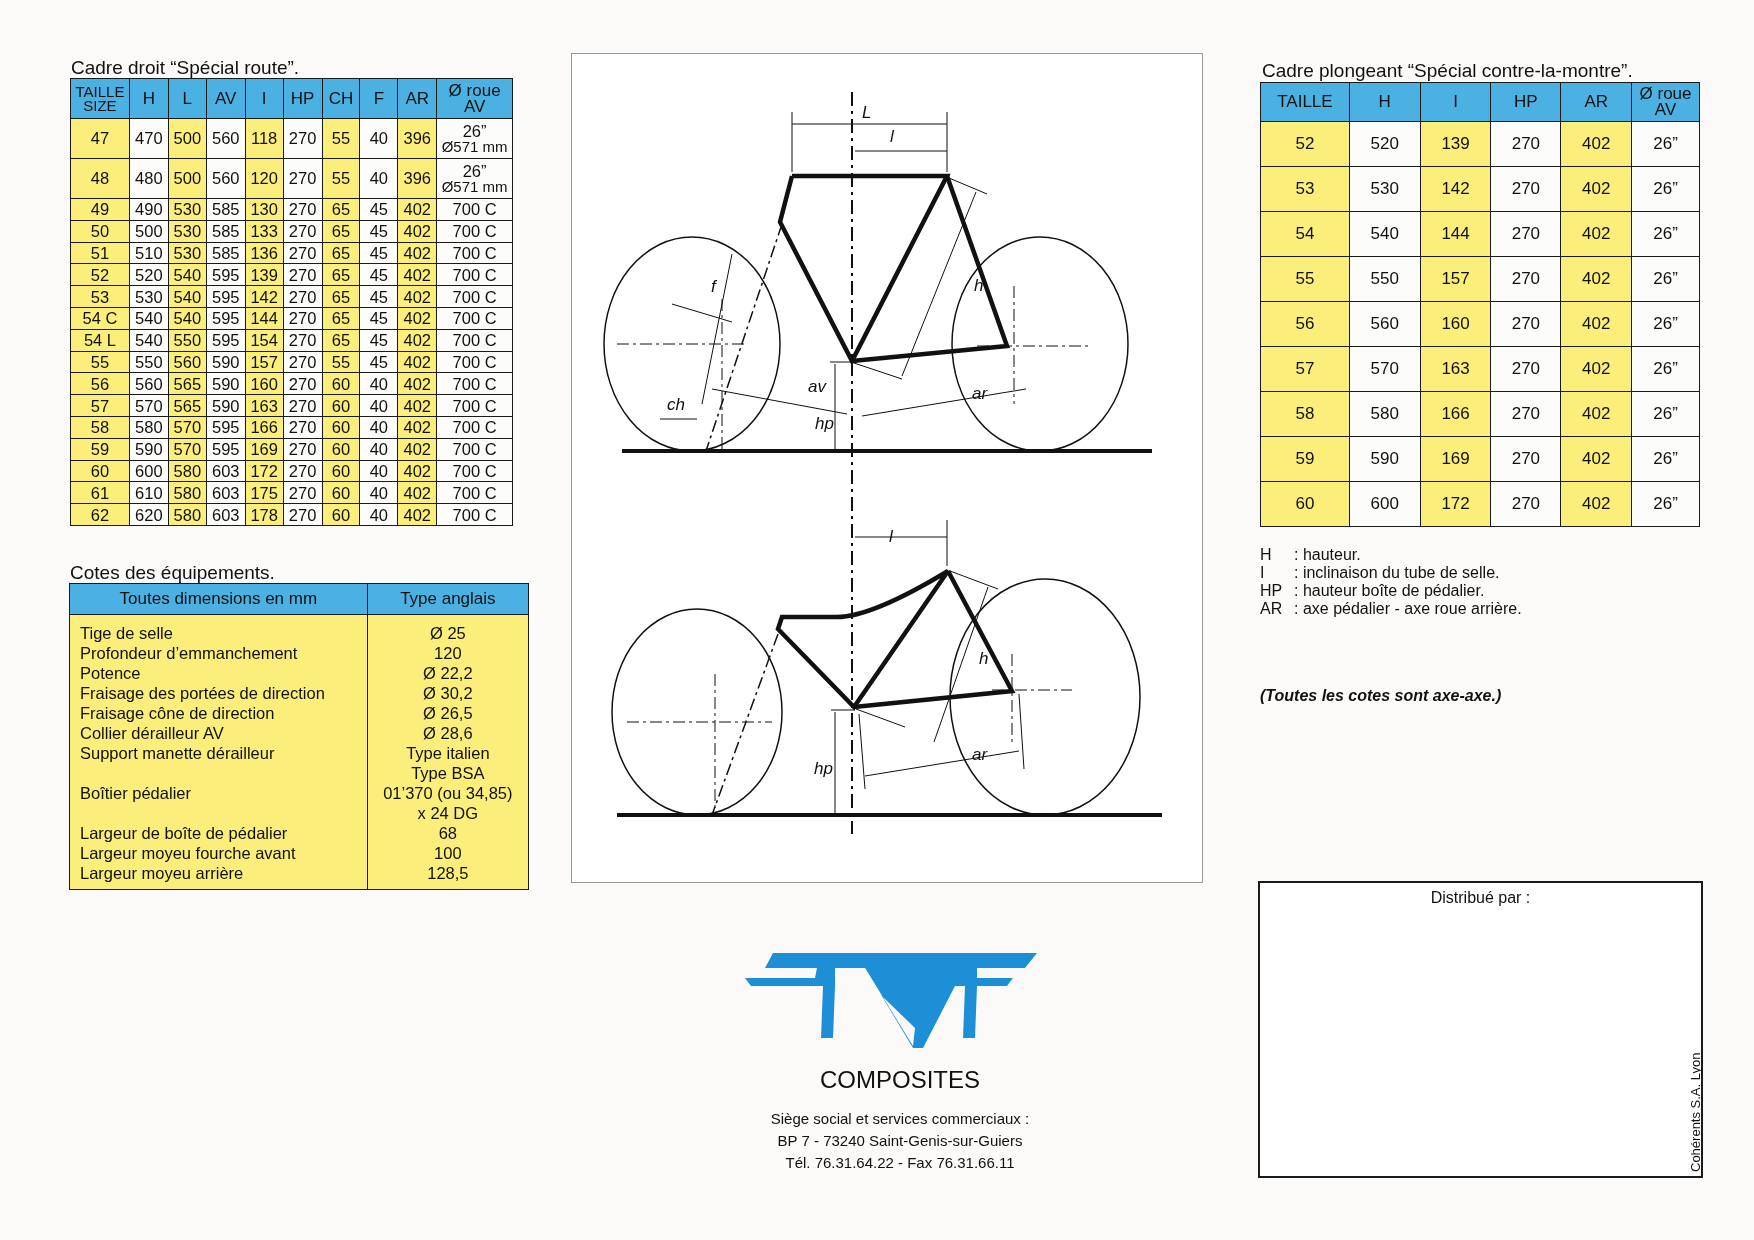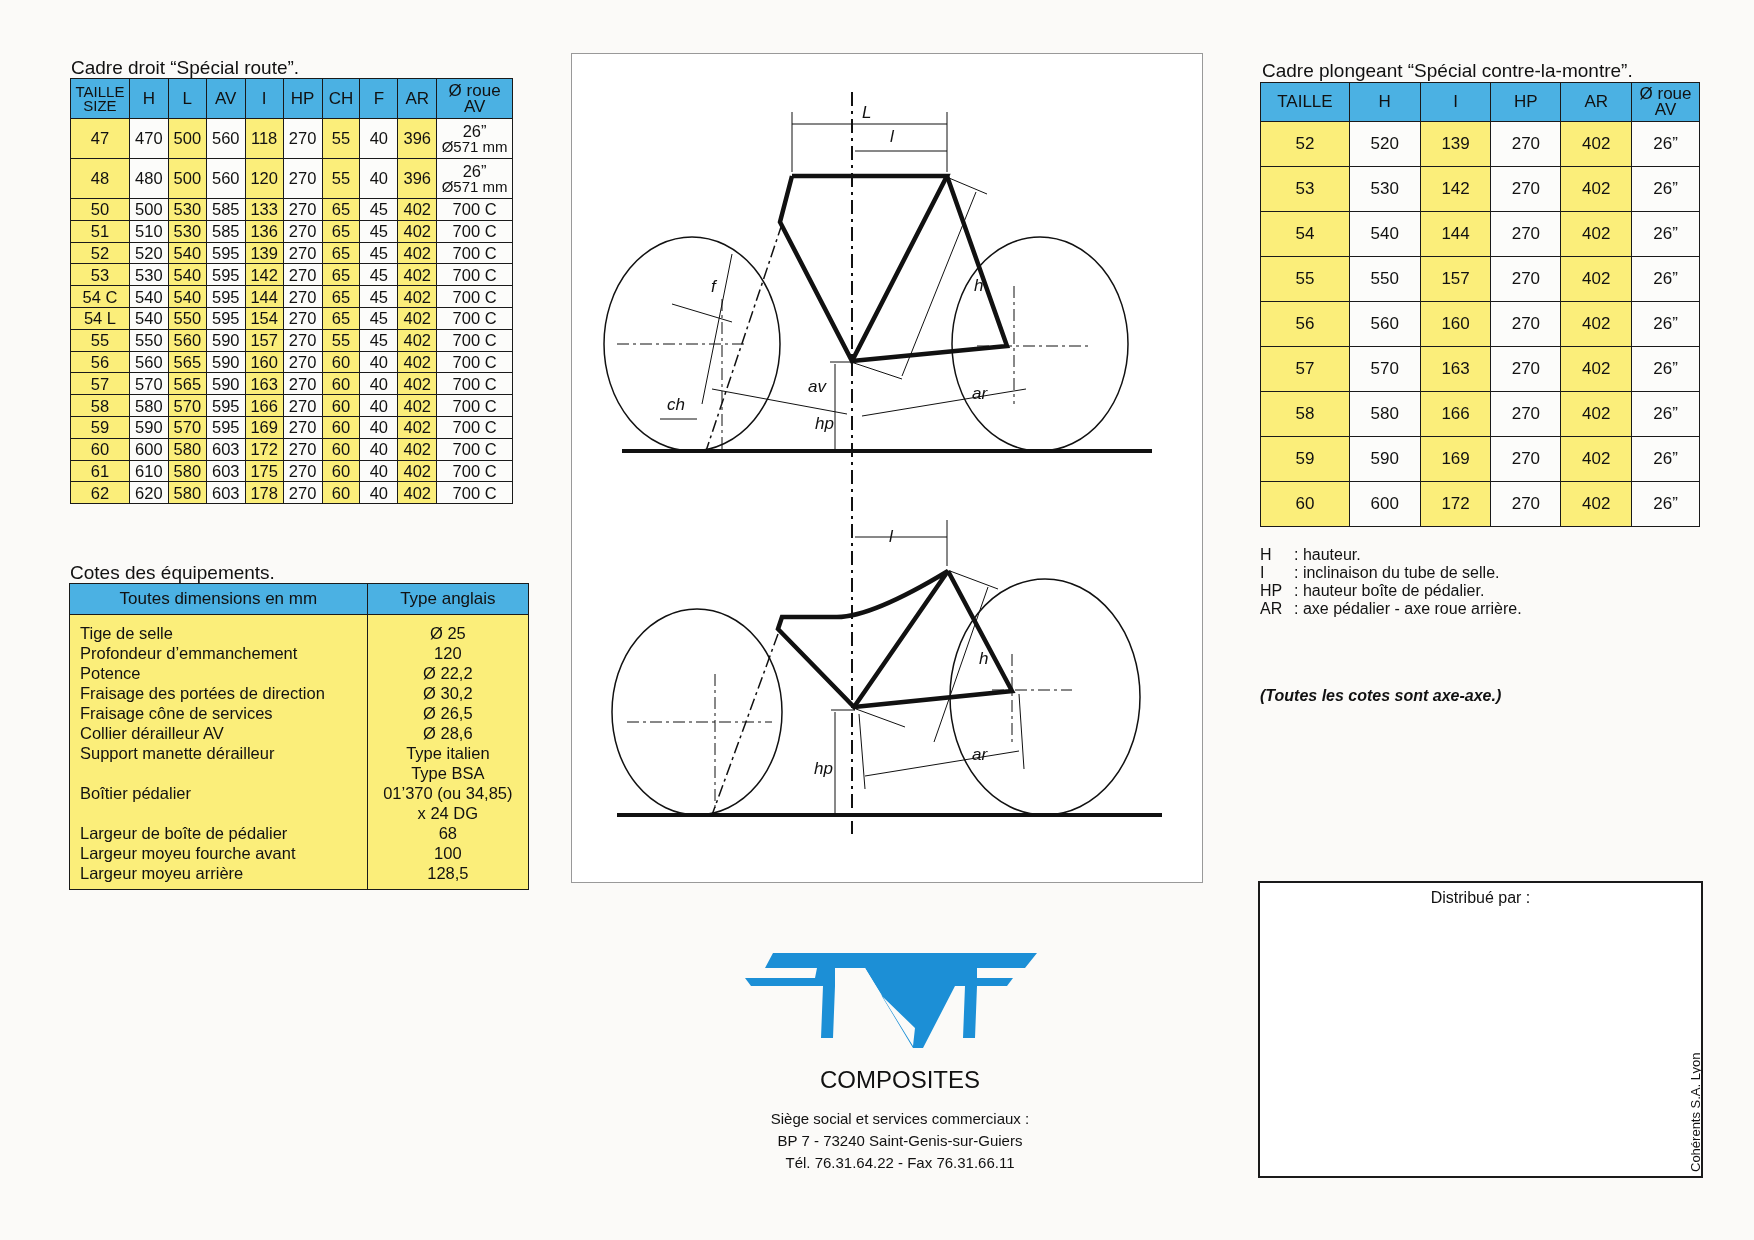--- a/index.html
+++ b/index.html
@@ -88,20 +88,32 @@
         <td class="y">500</td>
         <td class="w">560</td>
         <td class="y">120</td>
         <td class="w">270</td>
         <td class="y">55</td>
         <td class="w">40</td>
         <td class="y">396</td>
         <td class="w"><span>26”</span><br><span class="sm">Ø571 mm</span></td>
       </tr>
       <tr class="short">
+        <td class="y">49</td>
+        <td class="w">490</td>
+        <td class="y">530</td>
+        <td class="w">585</td>
+        <td class="y">130</td>
+        <td class="w">270</td>
+        <td class="y">65</td>
+        <td class="w">45</td>
+        <td class="y">402</td>
+        <td class="w">700 C</td>
+      </tr>
+      <tr class="short">
         <td class="y">50</td>
         <td class="w">500</td>
         <td class="y">530</td>
         <td class="w">585</td>
         <td class="y">133</td>
         <td class="w">270</td>
         <td class="y">65</td>
         <td class="w">45</td>
         <td class="y">402</td>
         <td class="w">700 C</td>
@@ -288,21 +300,21 @@
       </tr>
       <tr>
         <td class="lab">Potence</td>
         <td class="val">Ø 22,2</td>
       </tr>
       <tr>
         <td class="lab">Fraisage des portées de direction</td>
         <td class="val">Ø 30,2</td>
       </tr>
       <tr>
-        <td class="lab">Fraisage cône de services</td>
+        <td class="lab">Fraisage cône de direction</td>
         <td class="val">Ø 26,5</td>
       </tr>
       <tr>
         <td class="lab">Collier dérailleur AV</td>
         <td class="val">Ø 28,6</td>
       </tr>
       <tr>
         <td class="lab">Support manette dérailleur</td>
         <td class="val">Type italien</td>
       </tr>

